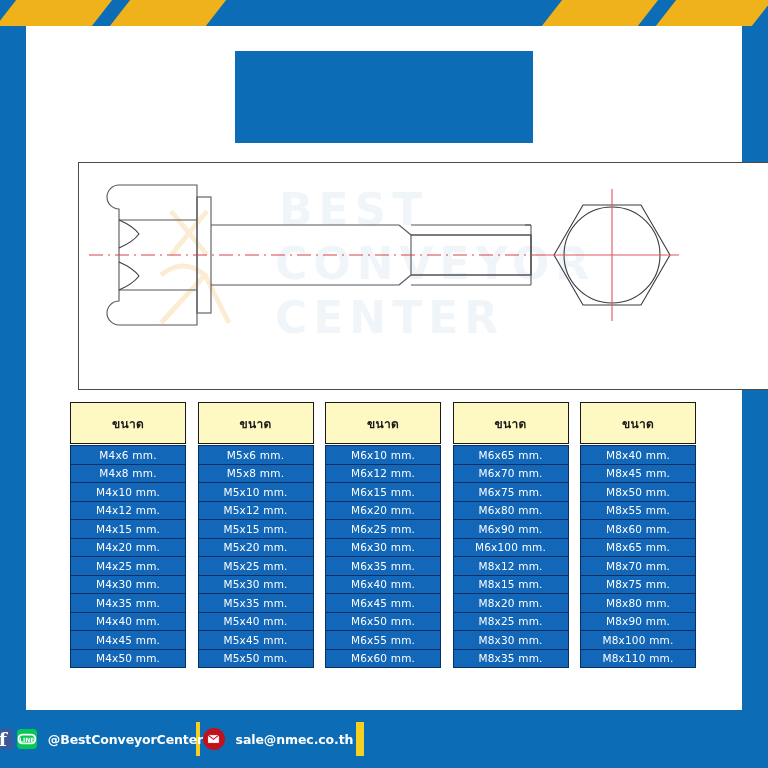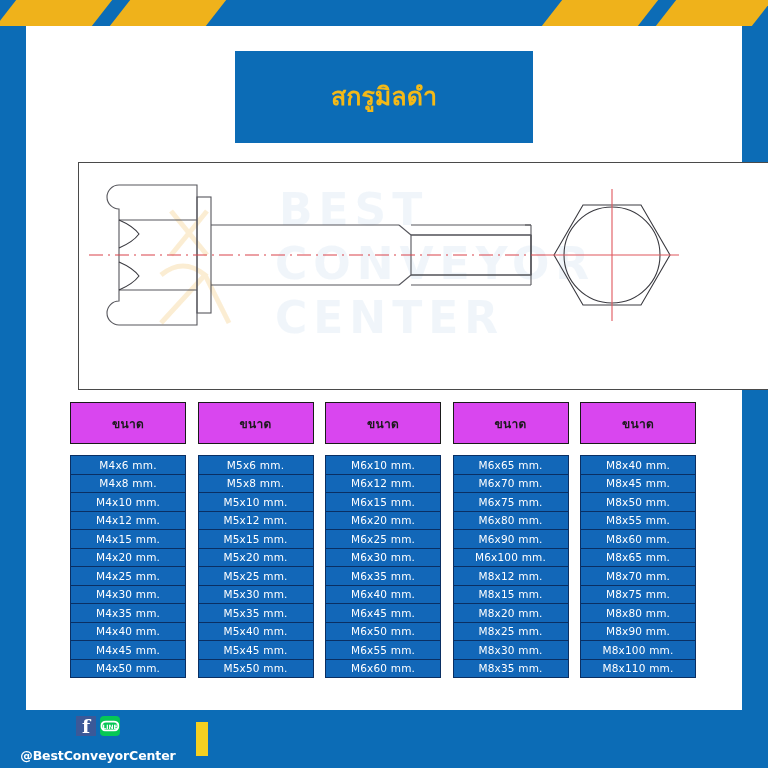--- a/index.html
+++ b/index.html
@@ -58,46 +58,46 @@
 
   
   .tables {
     position:absolute; left:70px; top:402px;
     width:626px; height:285px;
     display:flex; justify-content:space-between;
   }
   .col { width:116px; display:flex; flex-direction:column; }
   .col-head {
     height:42px;
-    background:#d946ef;
+    background:#fef9c3;
     border:1.5px solid #1a1a1a;
     display:flex; align-items:center; justify-content:center;
     font-size:12px; font-weight:bold; color:#1a1a1a;
     letter-spacing:.3px;
   }
   .col-body { display:flex; flex-direction:column; }
   .cell {
     height:19.5px;
     background:#1267b8;
     border:1.5px solid #0a2f63;
     border-top-width:1px;
     margin-top:-1px;
     display:flex; align-items:center; justify-content:center;
     color:#ffffff; font-size:10.5px; letter-spacing:.2px;
   }
-  .col-body .cell:first-child { margin-top:11px; }
+  .col-body .cell:first-child { margin-top:1px; }
 
   
   .footer {
     position:absolute; left:0; top:710px; width:768px; height:58px;
     display:flex; align-items:center;
   }
   .fgroup {
-    display:flex; flex-direction:column;
-    align-items:center; justify-content:flex-start;
+    display:flex; 
+    align-items:center; justify-content:center;
     gap:11px; position:relative;
   }
   .ficons { display:flex; gap:4px; align-items:center; height:22px; }
   .flabel {
     color:#ffffff; font-size:12.5px; font-weight:bold;
     white-space:nowrap; letter-spacing:-.1px;
   }
   .fdiv { width:4px; height:34px; background:#f5d020; }
 
   
@@ -141,21 +141,20 @@
   <div class="chev-band">
     <div class="chev" style="left:6px;"></div>
     <div class="chev" style="left:120px;"></div>
     <div class="chev" style="left:552px;"></div>
     <div class="chev" style="left:666px;"></div>
   </div>
 
   <div class="panel"></div>
 
   <div class="title-banner">
-    <div class="title-line l1">สกรูมิลดำ</div>
   </div>
 
   <div class="draw-frame">
     <svg width="610" height="226" viewBox="0 0 610 226">
 
       <g opacity="0.30">
         <text x="200" y="62" font-family="DejaVu Sans, sans-serif" font-size="44" font-weight="bold" fill="#cfe0f0" letter-spacing="6">BEST</text>
         <text x="196" y="116" font-family="DejaVu Sans, sans-serif" font-size="44" font-weight="bold" fill="#cfe0f0" letter-spacing="6">CONVEYOR</text>
         <text x="196" y="170" font-family="DejaVu Sans, sans-serif" font-size="44" font-weight="bold" fill="#cfe0f0" letter-spacing="6">CENTER</text>
       </g>
@@ -307,20 +306,31 @@
     <div class="fgroup" style="width:196px;">
       <div class="ficons">
         <span class="ic ic-fb"></span>
         <span class="ic ic-line"></span>
       </div>
       <div class="flabel">@BestConveyorCenter</div>
     </div>
 
     <div class="fdiv"></div>
 
+    <div class="fgroup" style="width:156px;">
+      <div class="ficons">
+        <span class="ic ic-mail">
+          <svg width="13" height="10" viewBox="0 0 13 10">
+            <rect x="0.6" y="0.6" width="11.8" height="8.8" fill="#fff" stroke="#c1121c" stroke-width="1"></rect>
+            <path d="M0.6 0.6 L6.5 5.4 L12.4 0.6" fill="none" stroke="#c1121c" stroke-width="1.1"></path>
+          </svg>
+        </span>
+      </div>
+      <div class="flabel">sale@nmec.co.th</div>
+    </div>
 
     <div class="fdiv"></div>
 
 
     <div class="fdiv"></div>
 
 
   </div>
 
 </div>

